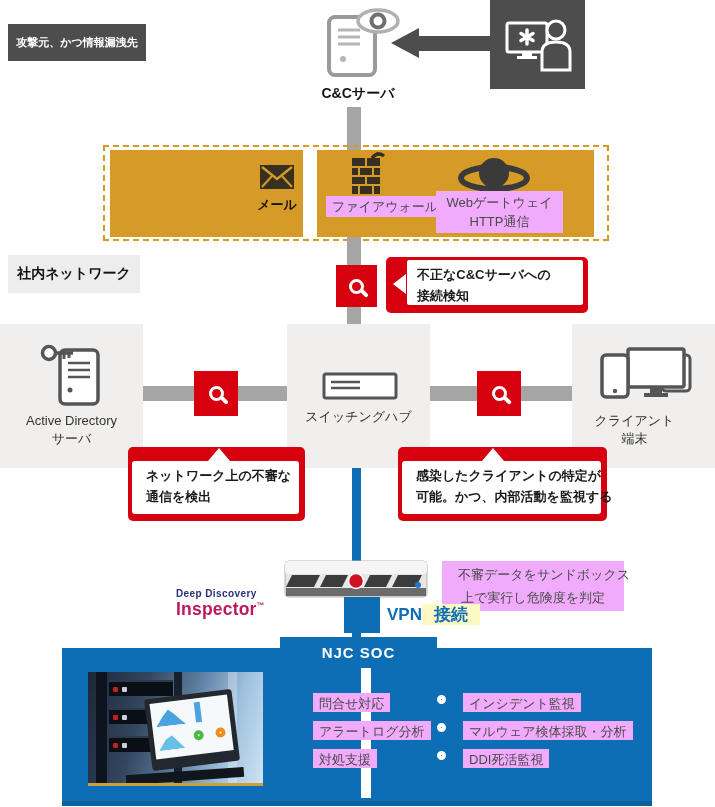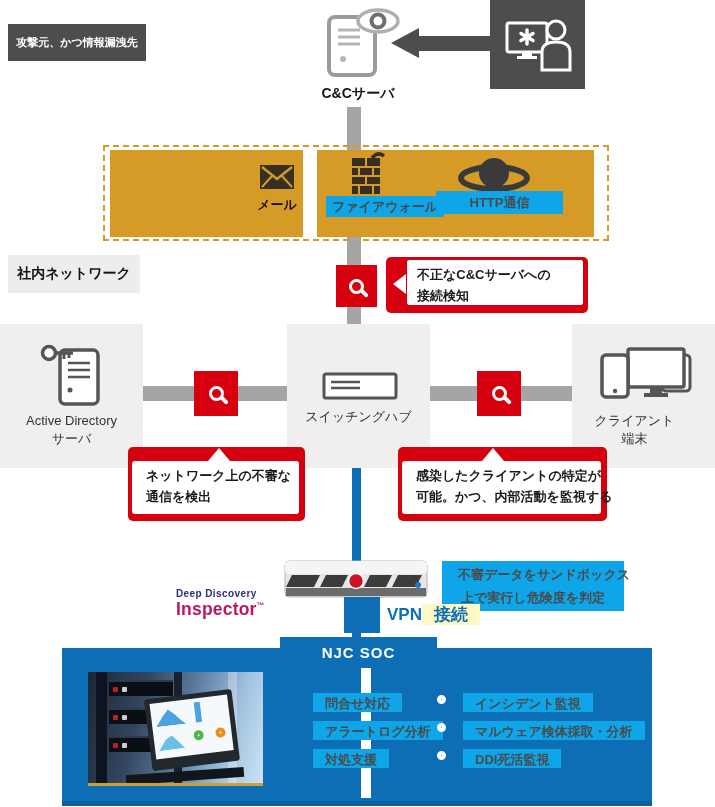--- a/index.html
+++ b/index.html
@@ -21,21 +21,21 @@
   .stub{left:347px;top:107px;width:14px;height:43px;background:#a5a5a5;}
 
   
   .band-dash{left:103px;top:145px;width:506px;height:96px;border:2px dashed #d69b27;}
   .band-seg{top:150px;height:87px;background:#d69b27;}
   .band-a{left:110px;width:193px;}
   .band-b{left:317px;width:277px;}
   .mail-icon{left:259px;top:162px;}
   .band-label{font-size:13px;font-weight:800;color:#141414;}
   .mail-label{left:240px;top:196px;width:74px;text-align:center;}
-  .black-chip{background:#0ea5e9;color:#4a4a4a;font-weight:700;font-size:13px;line-height:19px;}
+  .black-chip{background:#f0abfc;color:#4a4a4a;font-weight:400;font-size:13px;line-height:19px;}
   .fw-icon{left:346px;top:150px;}
   .fw-label{left:326px;top:196px;padding:1px 6px;white-space:nowrap;}
   .webgw-icon{left:456px;top:156px;}
   .webgw-label{left:436px;top:191px;width:127px;text-align:center;padding:2px 0;}
 
   
   .internal-label{left:8px;top:255px;width:132px;height:38px;background:#ededed;
                   font-size:14px;font-weight:800;color:#141414;}
   .vline-mid{left:347px;top:237px;width:14px;height:90px;background:#a5a5a5;}
   .red-sq{background:#d7000f;z-index:3;}
@@ -89,21 +89,21 @@
   .vpn-square{left:344px;top:597px;width:36px;height:36px;background:#0e6eb5;z-index:2;}
   .vpn-label{left:387px;top:603px;font-size:17px;font-weight:800;color:#0e6eb5;z-index:2;white-space:nowrap;}
   .vpn-label .on-black{background:#fef9c3;padding:1px 12px;}
 
   
   .njc-tab{left:280px;top:637px;width:157px;height:31px;background:#0e6eb5;z-index:2;
            color:#fff;font-size:15px;font-weight:800;letter-spacing:1px;}
   .soc-box{left:62px;top:648px;width:590px;height:158px;background:#0e6eb5;}
   .soc-bottom{position:absolute;left:0;right:0;bottom:0;height:5px;background:#0b619e;}
   .soc-white-line{left:361px;top:668px;width:10px;height:130px;background:#fff;z-index:1;}
-  .soc-item{z-index:2;height:19px;line-height:21px;padding:0 12px;white-space:nowrap;}
+  .soc-item{z-index:2;height:19px;line-height:21px;padding:0 6px;white-space:nowrap;}
   .soc-l{left:313px;}
   .soc-r{left:463px;}
   .r1{top:693px;}.r2{top:721px;}.r3{top:749px;}
   .soc-circle{width:9px;height:9px;border:4px solid #fff;border-radius:50%;left:437px;z-index:2;}
   .c1{top:695px;}.c2{top:723px;}.c3{top:751px;}
 
   
   .photo{left:88px;top:672px;width:175px;height:114px;z-index:2;overflow:hidden;
          border-bottom:3px solid #c9a23a;
          background:linear-gradient(105deg,#1b2737 0%,#33465f 30%,#5c7d9e 55%,#9dc0de 78%,#cfe3f3 100%);}
@@ -198,20 +198,21 @@
   </div>
   <div class="abs black-chip fw-label">ファイアウォール</div>
 
   <div class="abs webgw-icon">
     <svg width="76" height="40" viewBox="0 0 76 40">
       <circle cx="38" cy="17" r="15" fill="#3a3a3a"></circle>
       <ellipse cx="38" cy="22" rx="33" ry="11" fill="none" stroke="#3a3a3a" stroke-width="6"></ellipse>
     </svg>
   </div>
   <div class="abs black-chip webgw-label">
+    <div>Webゲートウェイ</div>
     <div>HTTP通信</div>
   </div>
 
   <div class="abs ctr internal-label">社内ネットワーク</div>
   <div class="abs vline-mid"></div>
 
   <div class="abs ctr red-sq red1">
     <span class="mag"></span>
   </div>
   <div class="abs bubble bubble1">

